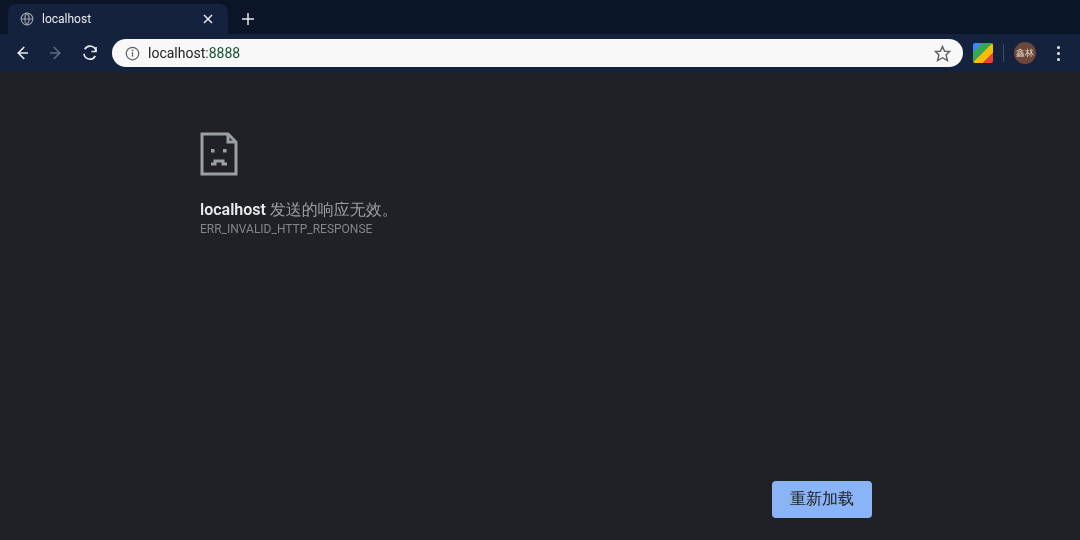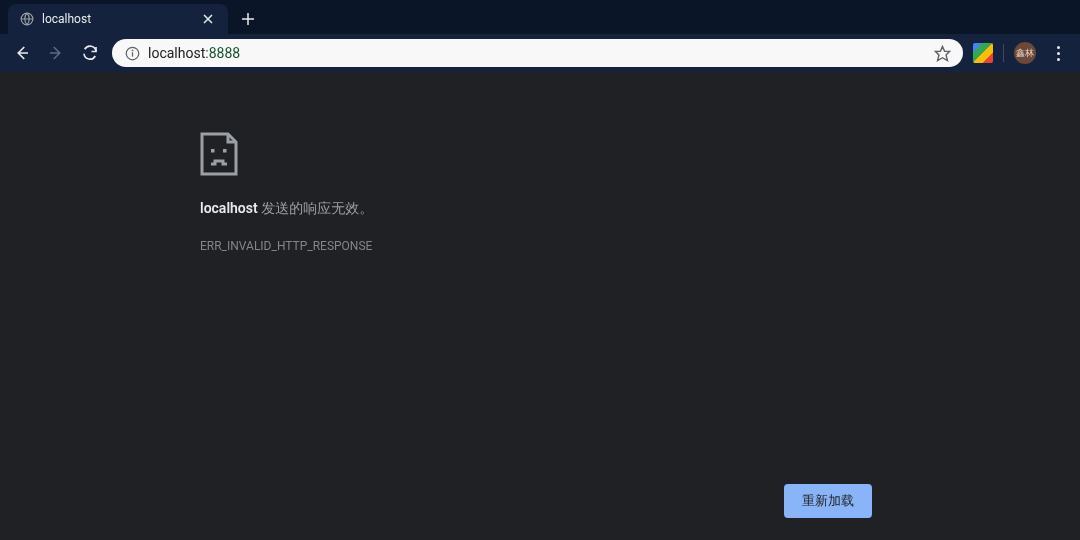--- a/index.html
+++ b/index.html
@@ -135,38 +135,38 @@
       margin-bottom: 24px;
     }
     .sad-icon svg { display: block; }
     .error-title {
       font-size: 22px;
       color: #9aa0a6;
       margin-bottom: 18px;
       font-weight: 400;
     }
     .error-desc {
-      font-size: 14px;
-      color: #9aa0a6;
-      margin-bottom: 21px;
+      font-size: 16px;
+      color: #9aa0a6;
+      margin-bottom: 1px;
     }
     .error-desc b { color: #e8eaed; font-weight: 600; }
     .error-code {
       font-size: 12px;
       color: #80868b;
     }
     .reload-btn {
       position: absolute;
       right: 208px;
       bottom: 22px;
       background: #8ab4f8;
       color: #202124;
       border: none;
       padding: 8px 18px;
-      font-size: 13px;
+      font-size: 16px;
       border-radius: 4px;
       cursor: pointer;
       font-family: inherit;
       margin-top: 48px;
     }
     svg { display: block; }
   </style>
 </head>
 <body>
 

